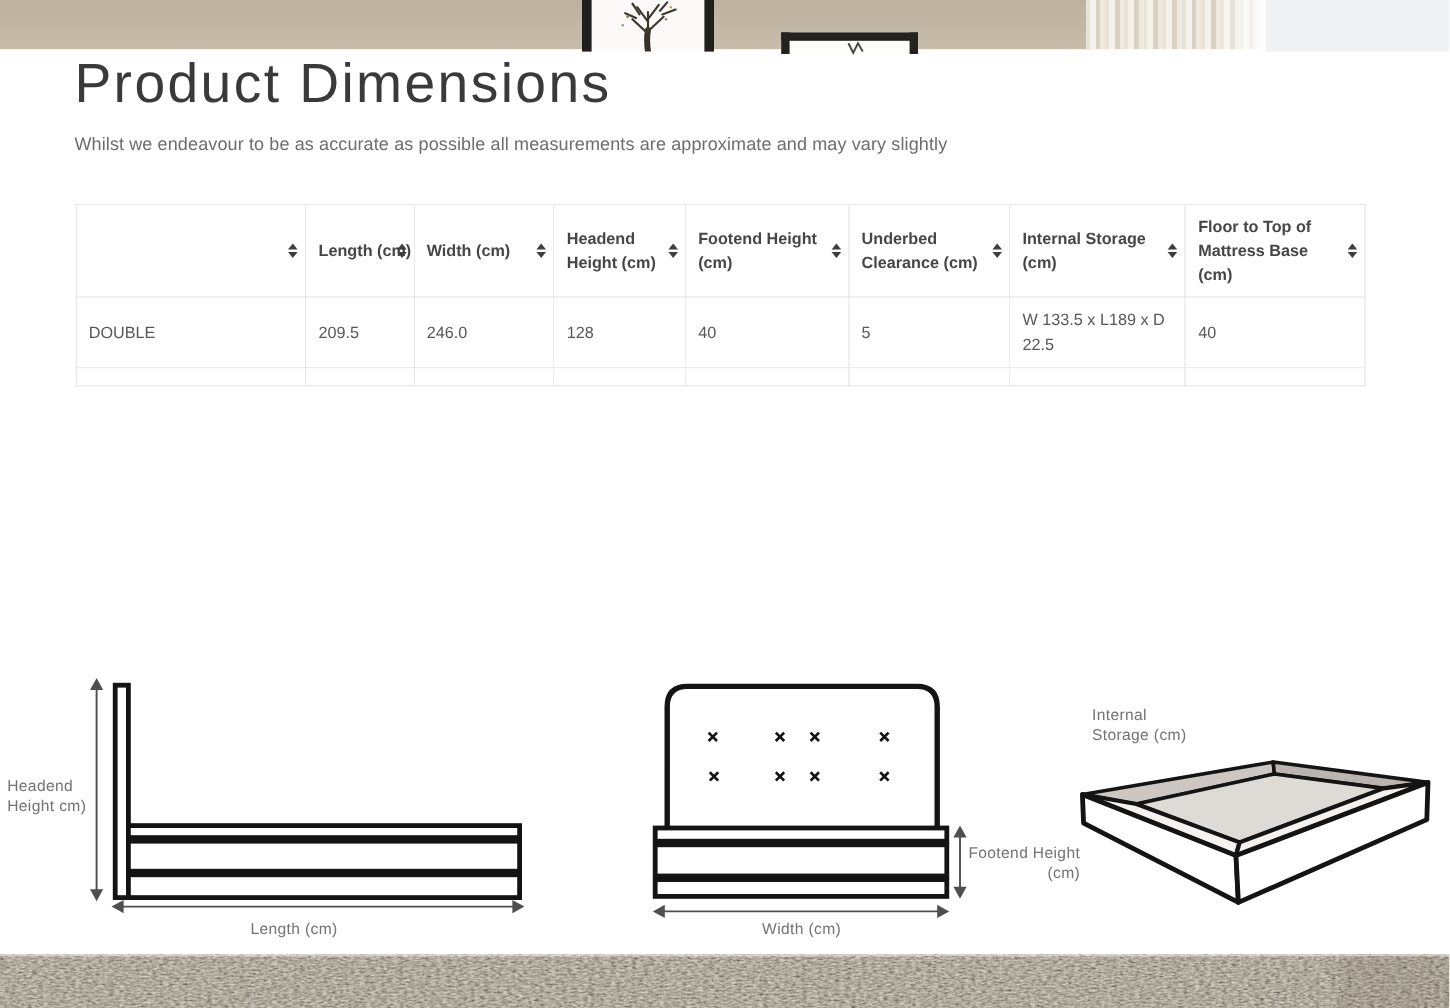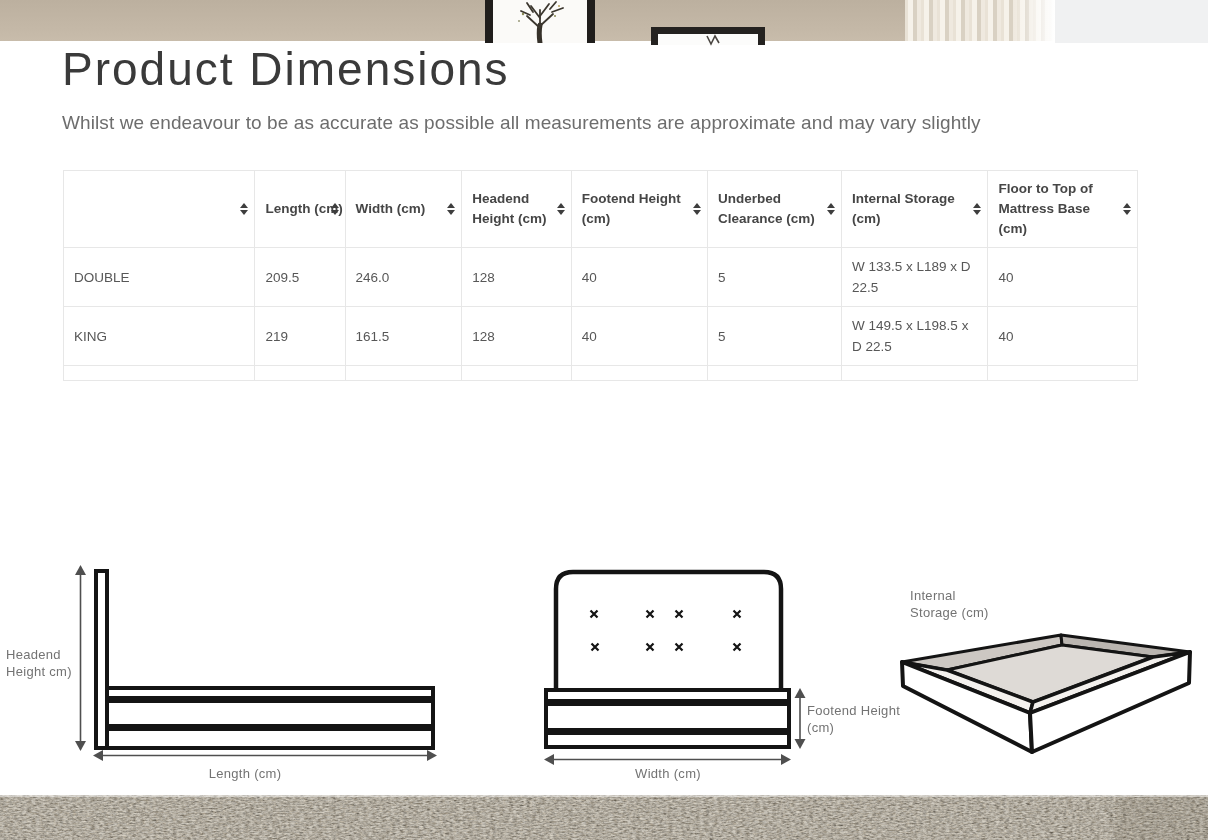--- a/index.html
+++ b/index.html
@@ -18,21 +18,21 @@
   .hero .gray-block { position:absolute; top:0; left:1055px; width:153px; height:43px; background:#f0f1f2; }
   .hero .frame1 { position:absolute; top:0; left:485px; width:110px; height:43px; background:#fbfaf8;
     border-left:8px solid #201e1c; border-right:8px solid #201e1c; }
   .hero .frame2 { position:absolute; top:27px; left:651px; width:114px; height:18px; background:#fcfcfb;
     border:7px solid #242220; border-bottom:none; overflow:visible; }
   .hero svg { display:block; }
 
   
   .page-title { position:absolute; top:42px; left:62px; font-size:46px; font-weight:400;
     letter-spacing:2px; color:#3a3a3a; z-index:2; }
-  .page-subtitle { position:absolute; top:112px; left:62px; font-size:19px; color:#6d6d6d;
+  .page-subtitle { position:absolute; top:112px; left:62px; font-size:15px; color:#6d6d6d;
     letter-spacing:.1px; z-index:2; }
 
   
   .dim-table { position:absolute; top:170px; left:63px; width:1075px; border-collapse:collapse;
     table-layout:fixed; font-size:13.5px; color:#575757; }
   .dim-table th, .dim-table td { border:1px solid #e7e7e7; vertical-align:middle; text-align:left;
     padding:8px 10px; position:relative; background:#fff; }
   .dim-table th { color:#464646; font-weight:700; height:61px; line-height:20px; padding-right:22px; }
   .dim-table td { height:59px; line-height:21px; }
   .dim-table tr.empty-row td { height:15px; padding:0; }
@@ -45,21 +45,21 @@
   .sort .up { border-bottom:5px solid #3e3e3e; }
   .sort .dn { border-top:5px solid #3e3e3e; }
 
   
   .diagrams { position:absolute; top:552px; left:0; width:1208px; height:243px; }
   .diagrams svg { position:absolute; top:0; left:0; }
   .diag-label { position:absolute; font-size:13px; color:#737373; line-height:17px; letter-spacing:.3px; }
   .lbl-headend { left:6px; top:94px; }
   .lbl-length  { left:145px; top:213px; width:200px; text-align:center; }
   .lbl-width   { left:568px; top:213px; width:200px; text-align:center; }
-  .lbl-footend { left:807px; top:150px; }
+  .lbl-footend { left:807px; top:150px;text-align:right; }
   .lbl-storage { left:910px; top:35px; }
 
   
   .carpet { position:absolute; left:0; top:795px; width:1208px; height:45px; }
 </style>
 </head>
 <body>
 
 <div class="screen">
 
@@ -133,30 +133,20 @@
     </thead>
     <tbody id="table-body">
         <tr>
           <td class="col0">DOUBLE</td>
           <td class="col1">209.5</td>
           <td class="col2">246.0</td>
           <td class="col3">128</td>
           <td class="col4">40</td>
           <td class="col5">5</td>
           <td class="col6">W 133.5 x L189 x D 22.5</td>
-          <td class="col7">40</td>
-        </tr>
-        <tr>
-          <td class="col0">KING</td>
-          <td class="col1">219</td>
-          <td class="col2">161.5</td>
-          <td class="col3">128</td>
-          <td class="col4">40</td>
-          <td class="col5">5</td>
-          <td class="col6">W 149.5 x L198.5 x D 22.5</td>
           <td class="col7">40</td>
         </tr>
         <tr class="empty-row">
           <td class="col0"></td>
           <td class="col1"></td>
           <td class="col2"></td>
           <td class="col3"></td>
           <td class="col4"></td>
           <td class="col5"></td>
           <td class="col6"></td>

